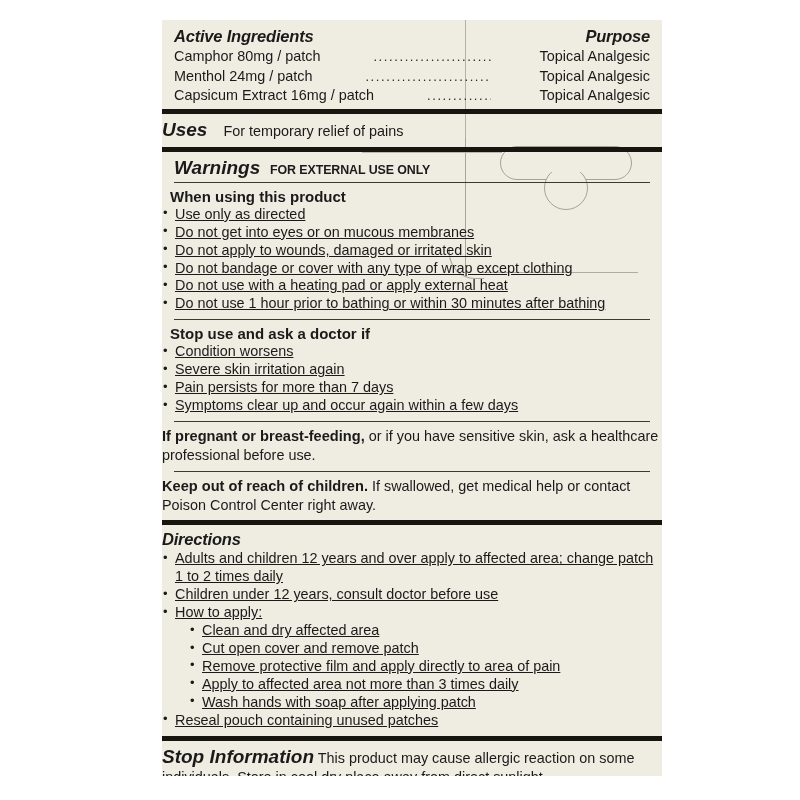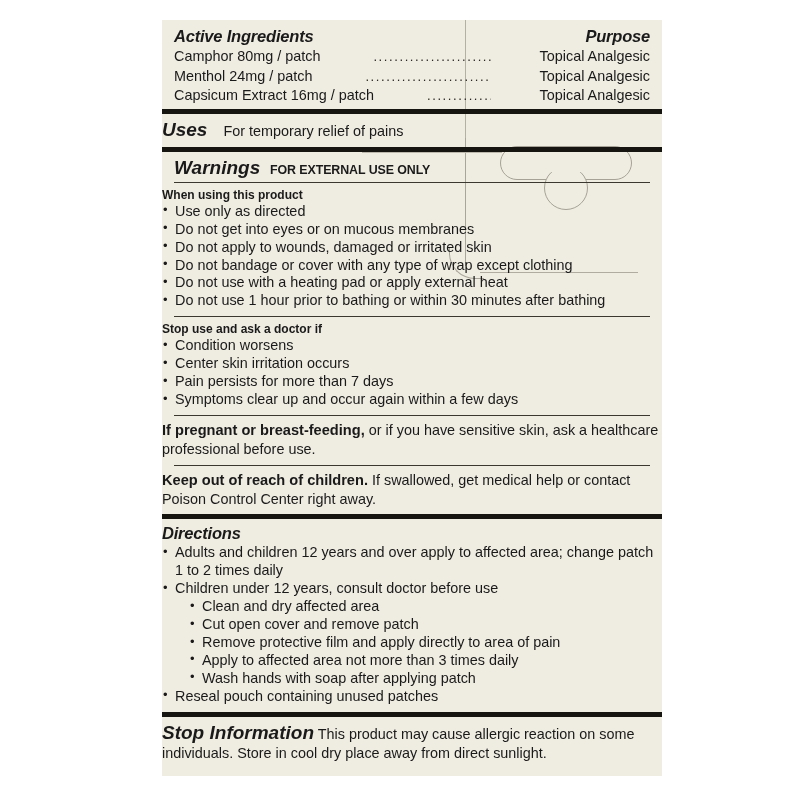--- a/index.html
+++ b/index.html
@@ -123,21 +123,22 @@
 
   
   .h-italic {
     font-style: italic;
     font-weight: bold;
     font-size: 16.5px;
     letter-spacing: -0.2px;
   }
   .h-bold {
     font-weight: bold;
-    font-size: 12px;
+    font-size: 15px;
+    padding-left: 8px;
   }
   .caps-bold {
     font-weight: bold;
     font-size: 13.5px;
     letter-spacing: -0.1px;
     transform: scaleX(0.92);
     transform-origin: left center;
     display: inline-block;
   }
   .body-txt {
@@ -182,20 +183,21 @@
     color: #2a2823;
     margin: 0 1px;
   }
   .ai-purp { flex: 0 0 auto; }
 
   
   ul.bul {
     list-style: none;
     margin: 0;
     padding: 0;
+    text-decoration: underline;
   }
   ul.bul > li {
     position: relative;
     padding-left: 13px;
     font-size: 14.4px;
     line-height: 1.245;
   }
   ul.bul > li::before {
     content: "\2022";
     position: absolute;
@@ -272,21 +274,21 @@
         <li>Do not use 1 hour prior to bathing or within 30 minutes after bathing</li>
       </ul>
     </div>
 
     <div class="rule-thin"></div>
 
     <div class="section blk">
       <div class="h-bold" style="padding-bottom:1px">Stop use and ask a doctor if</div>
       <ul class="bul">
         <li>Condition worsens</li>
-        <li>Center skin irritation occurs</li>
+        <li>Severe skin irritation again</li>
         <li>Pain persists for more than 7 days</li>
         <li>Symptoms clear up and occur again within a few days</li>
       </ul>
     </div>
 
     <div class="rule-thin"></div>
 
     <div class="section blk">
       <span class="inline-head-up">If pregnant or breast-feeding,</span><span class="body-txt"> or if you have sensitive skin, ask a healthcare professional before use.</span>
     </div>
@@ -297,20 +299,21 @@
       <span class="inline-head-up">Keep out of reach of children.</span><span class="body-txt"> If swallowed, get medical help or contact Poison Control Center right away.</span>
     </div>
 
     <div class="bar-thick"></div>
 
     <div class="section blk">
       <div class="h-italic" style="padding-bottom:1px">Directions</div>
       <ul class="bul">
         <li>Adults and children 12 years and over apply to affected area; change patch 1 to 2 times daily</li>
         <li>Children under 12 years, consult doctor before use</li>
+        <li>How to apply:</li>
       </ul>
       <ul class="bul sub">
         <li>Clean and dry affected area</li>
         <li>Cut open cover and remove patch</li>
         <li>Remove protective film and apply directly to area of pain</li>
         <li>Apply to affected area not more than 3 times daily</li>
         <li>Wash hands with soap after applying patch</li>
       </ul>
       <ul class="bul">
         <li>Reseal pouch containing unused patches</li>

